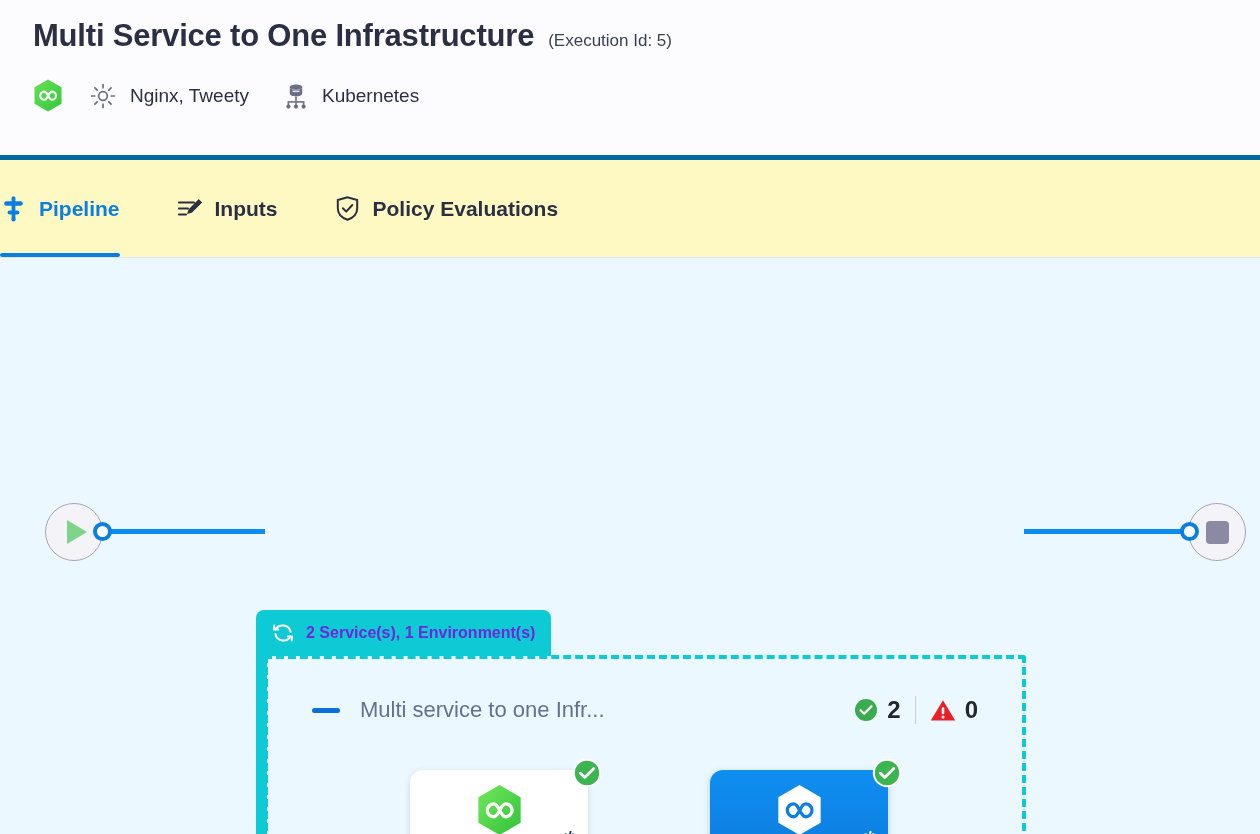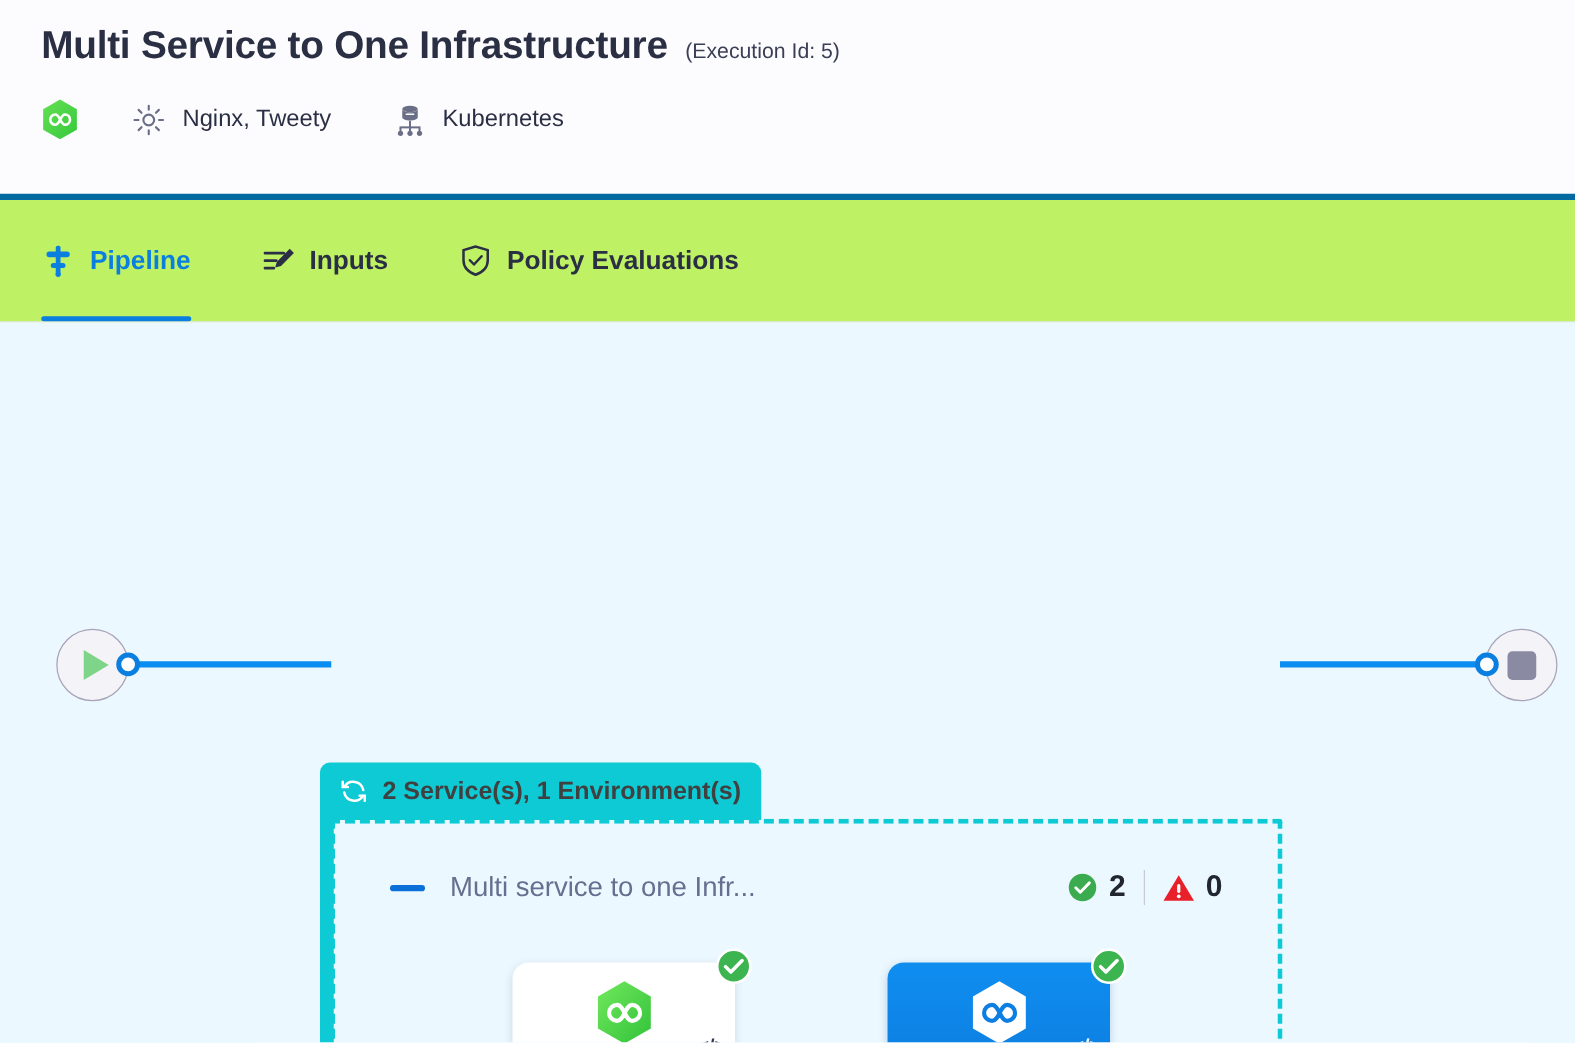--- a/index.html
+++ b/index.html
@@ -22,35 +22,34 @@
   .title-row{ display:flex; align-items:baseline; gap:14px; }
   .page-title{
     font-size:31px;
     font-weight:bold;
     color:#2b2f44;
     letter-spacing:-0.2px;
     white-space:nowrap;
   }
   .exec-id{ font-size:17px; color:#3b3f55; white-space:nowrap; }
 
-  .meta-row{ display:flex; align-items:center; margin-top:25px; gap:16px; }
+  .meta-row{ display:flex; align-items:center; margin-top:25px; gap:0; }
   .meta-group{ display:flex; align-items:center; }
   .meta-label{ font-size:19px; color:#2b2f44; white-space:nowrap; }
   .hex-logo{ width:30px; height:33px; display:block; }
   .gear-ico{ width:26px; height:26px; display:block; }
   .k8s-ico{ width:26px; height:28px; display:block; }
 
   
   .tabs{
     height:98px;
-    background:#bef264;
+    background:#fef9c3;
     border-bottom:1px solid #e3e6ee;
     display:flex;
     align-items:flex-start;
-    padding-left:33px;
     gap:0;
   }
   .tab{
     display:flex;
     align-items:center;
     gap:12px;
     height:100%;
     padding:0 28px 0 0;
     margin-right:28px;
     position:relative;
@@ -122,22 +121,22 @@
     height:46px;
     background:#0ecad4;
     border-radius:8px 8px 0 0;
     display:flex;
     align-items:center;
     gap:10px;
     padding:0 16px 0 14px;
     z-index:3;
   }
   .group-header-text{
-    color:#404040;
-    font-size:20px;
+    color:#6d28d9;
+    font-size:16px;
     font-weight:bold;
     white-space:nowrap;
   }
   .loop-ico{ width:26px;height:26px;display:block; }
 
   
   .teal-bar{
     position:absolute;
     left:256px; top:396px;
     width:11px; height:198px;

